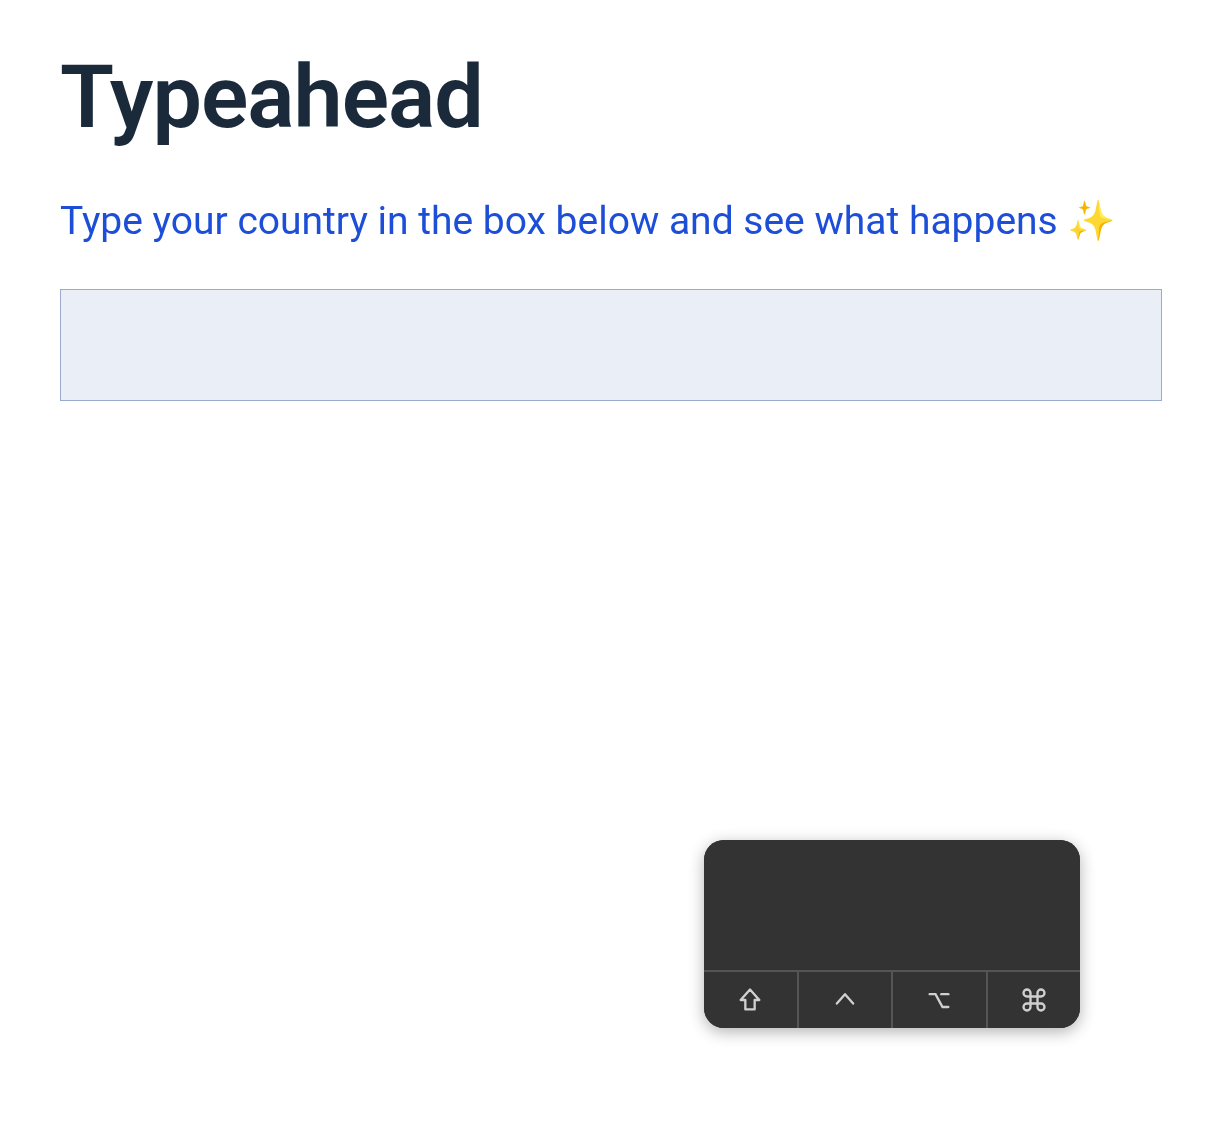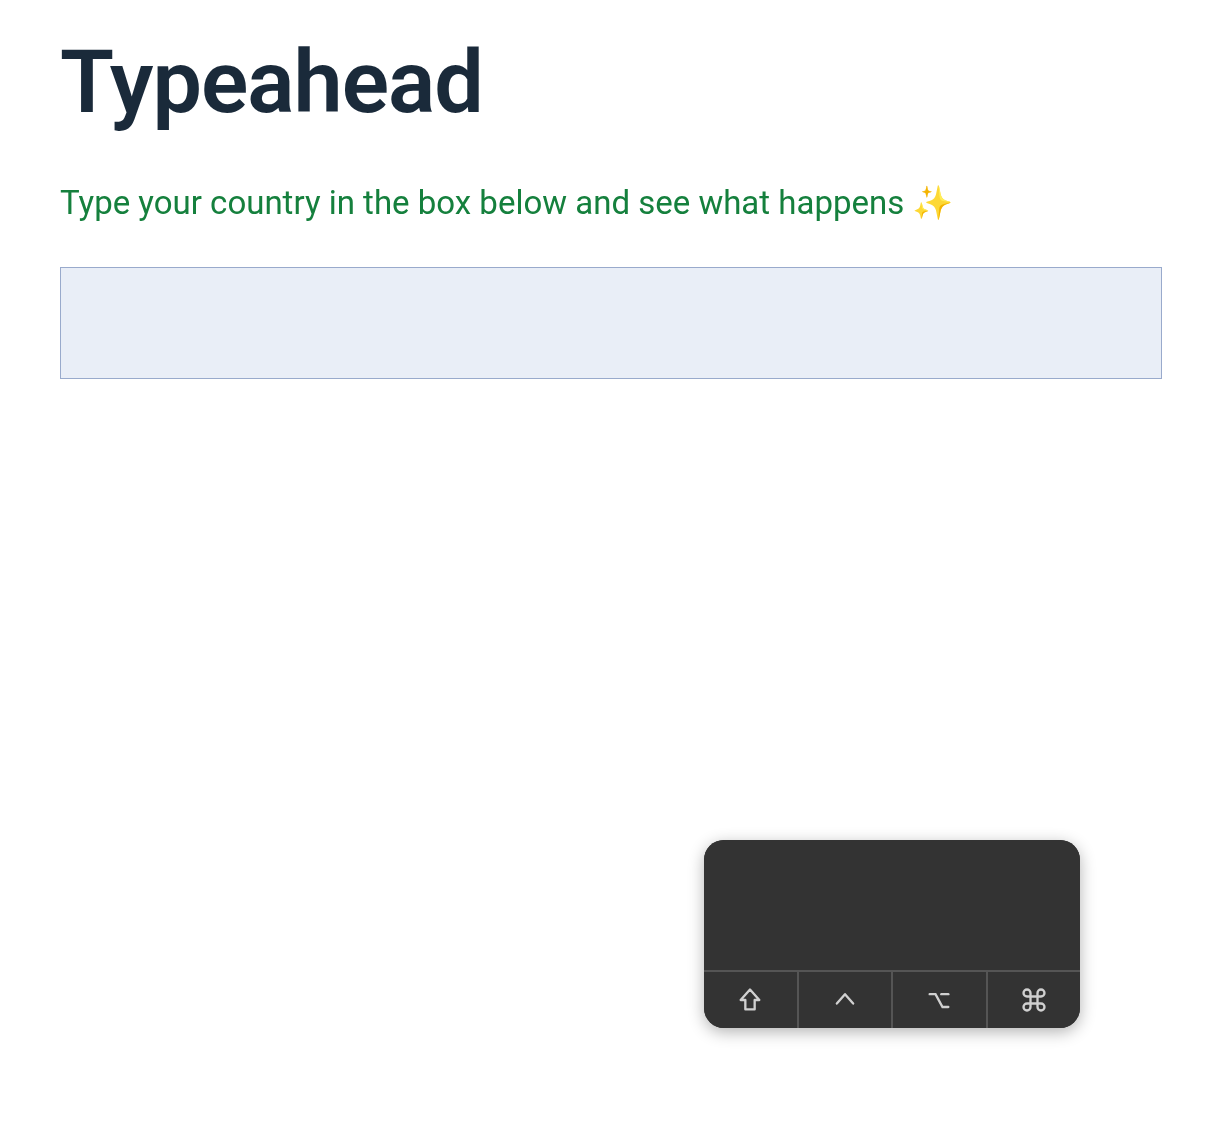--- a/index.html
+++ b/index.html
@@ -9,32 +9,32 @@
     }
     body {
       font-family: -apple-system, BlinkMacSystemFont, "Segoe UI", Roboto, Helvetica, Arial, sans-serif;
       background: #ffffff;
       width: 1222px;
       height: 1134px;
       position: relative;
       overflow: hidden;
     }
     .container {
-      padding: 30px 60px;
+      padding: 45px 60px;
     }
     .page-title {
       font-size: 88px;
       font-weight: 600;
       color: #1a2a3a;
       letter-spacing: -1px;
       margin-bottom: 50px;
     }
     .instruction {
-      font-size: 33px;
-      color: #15803d;
+      font-size: 39px;
+      color: #1d4ed8;
       margin-bottom: 45px;
       font-weight: 400;
     }
     .sparkle {
       display: inline-block;
     }
     .typeahead-input {
       width: 100%;
       height: 112px;
       border: 1px solid #99aacc;

